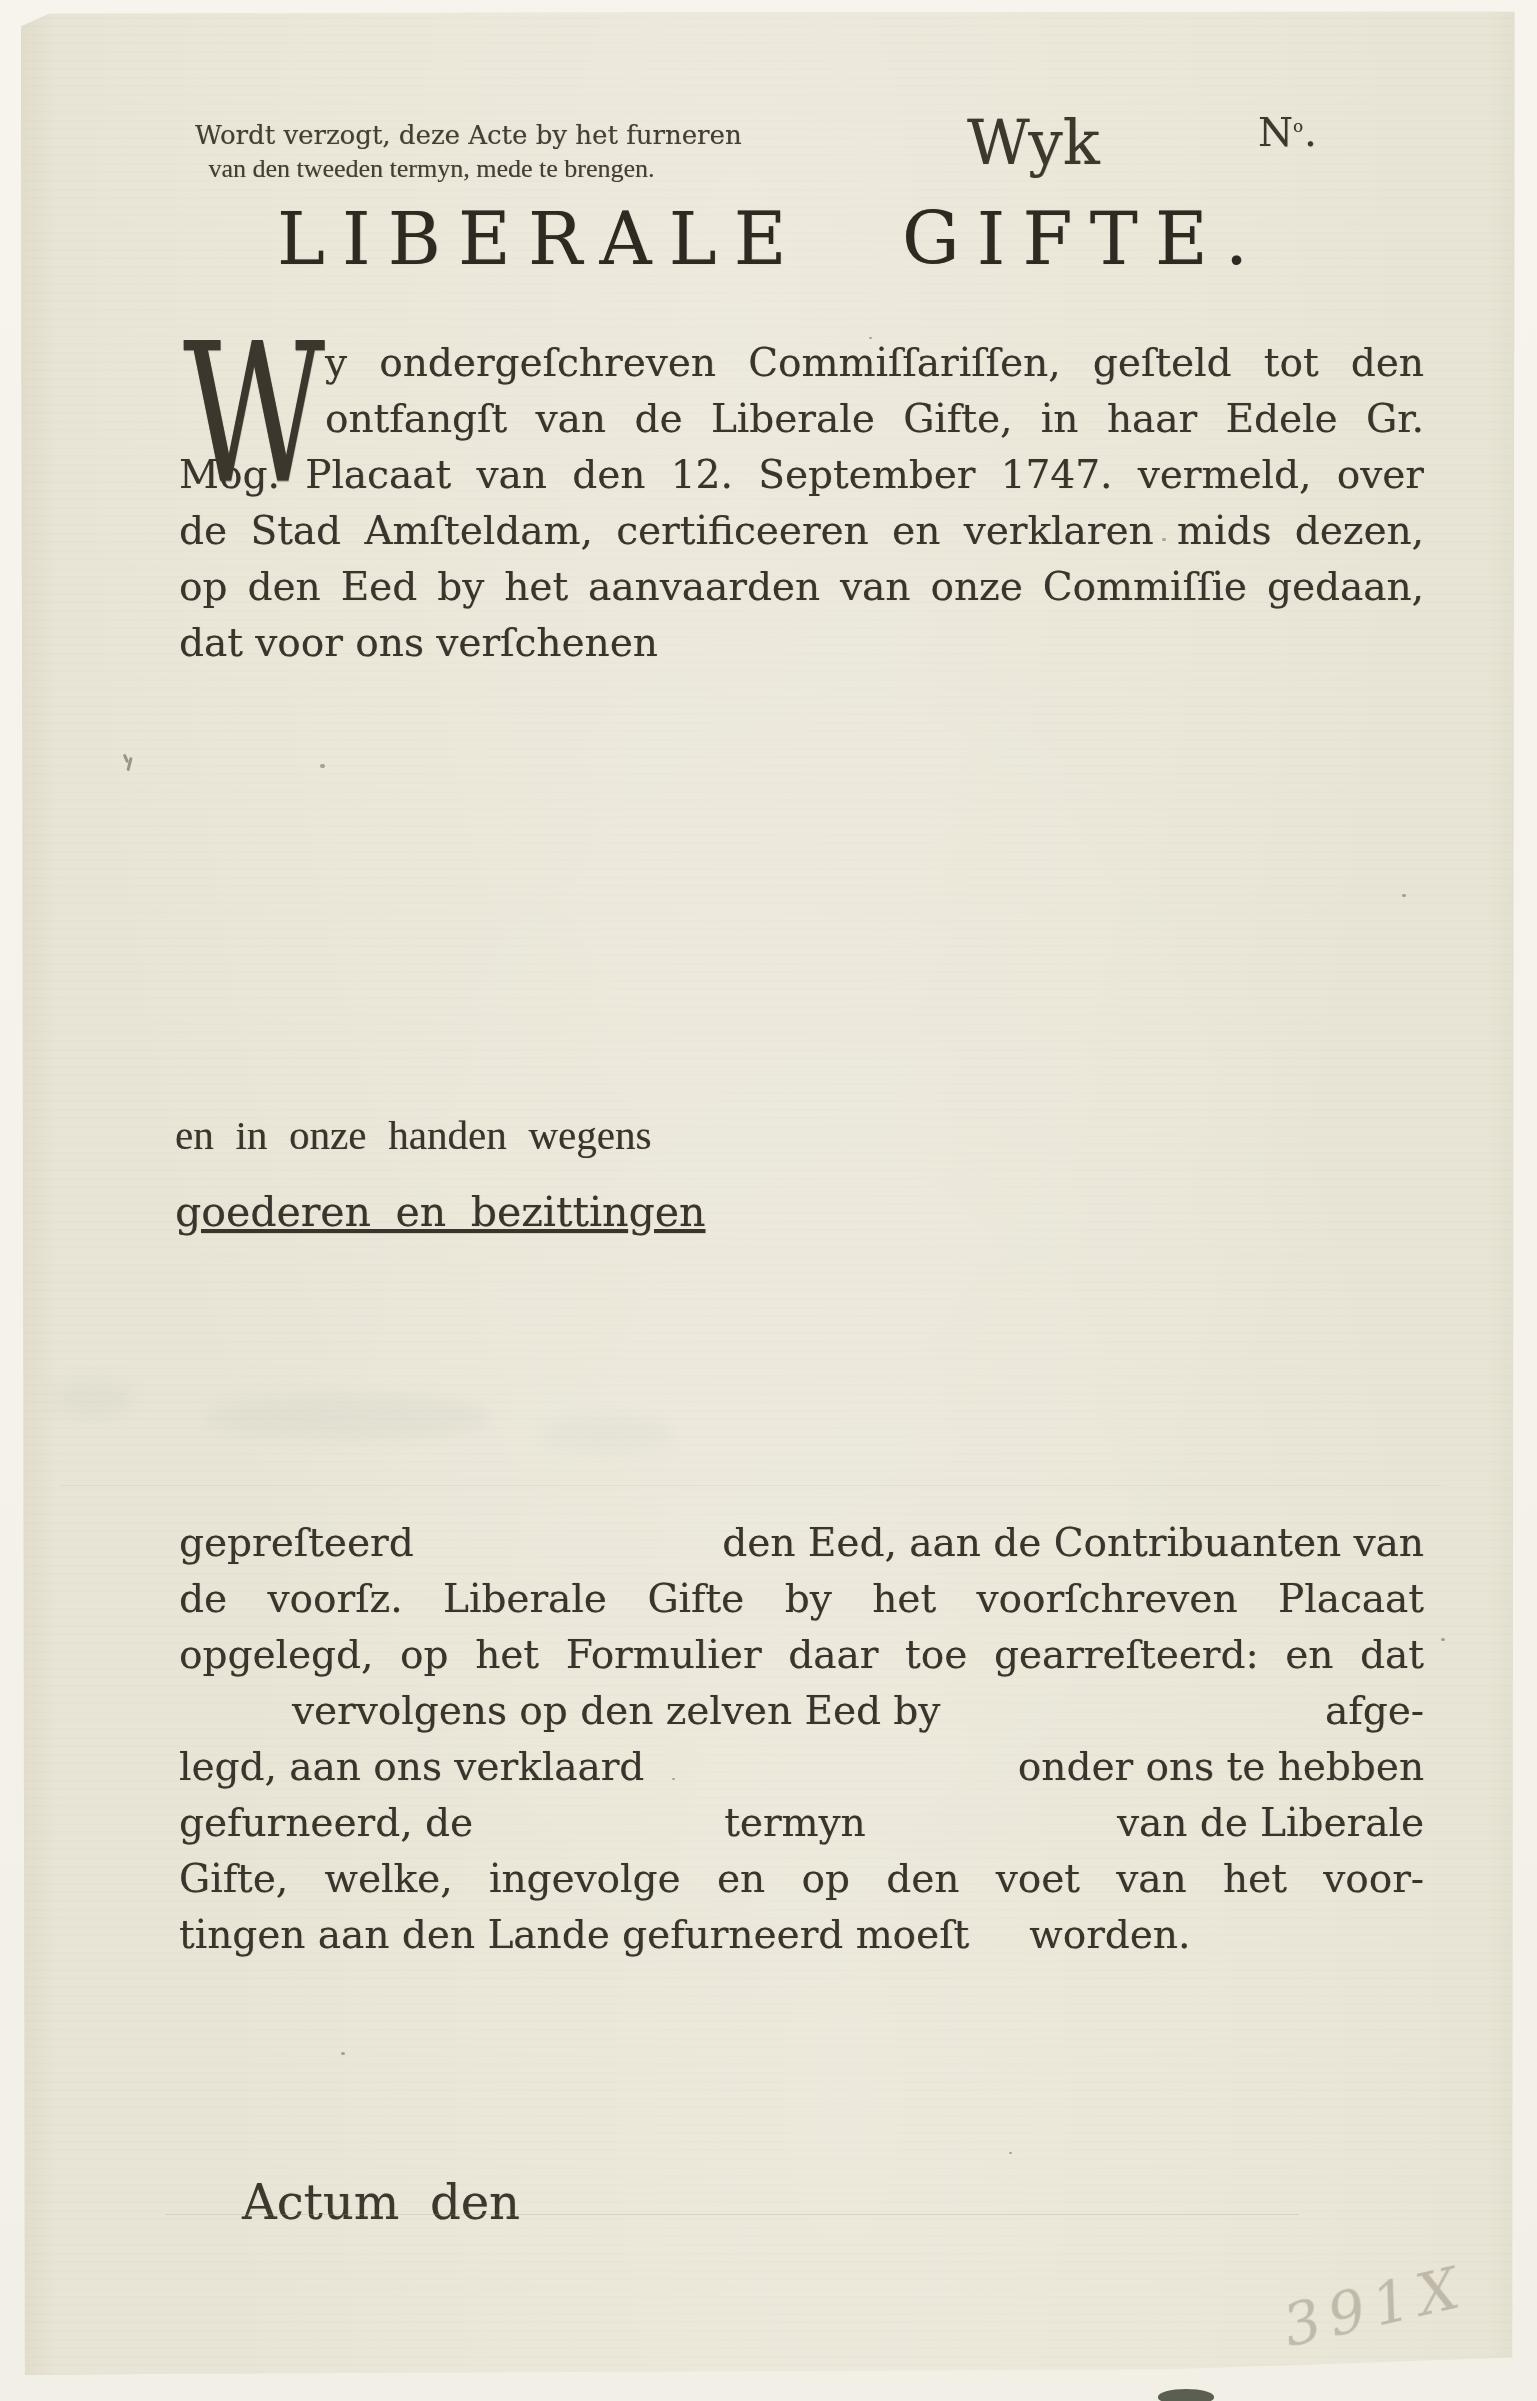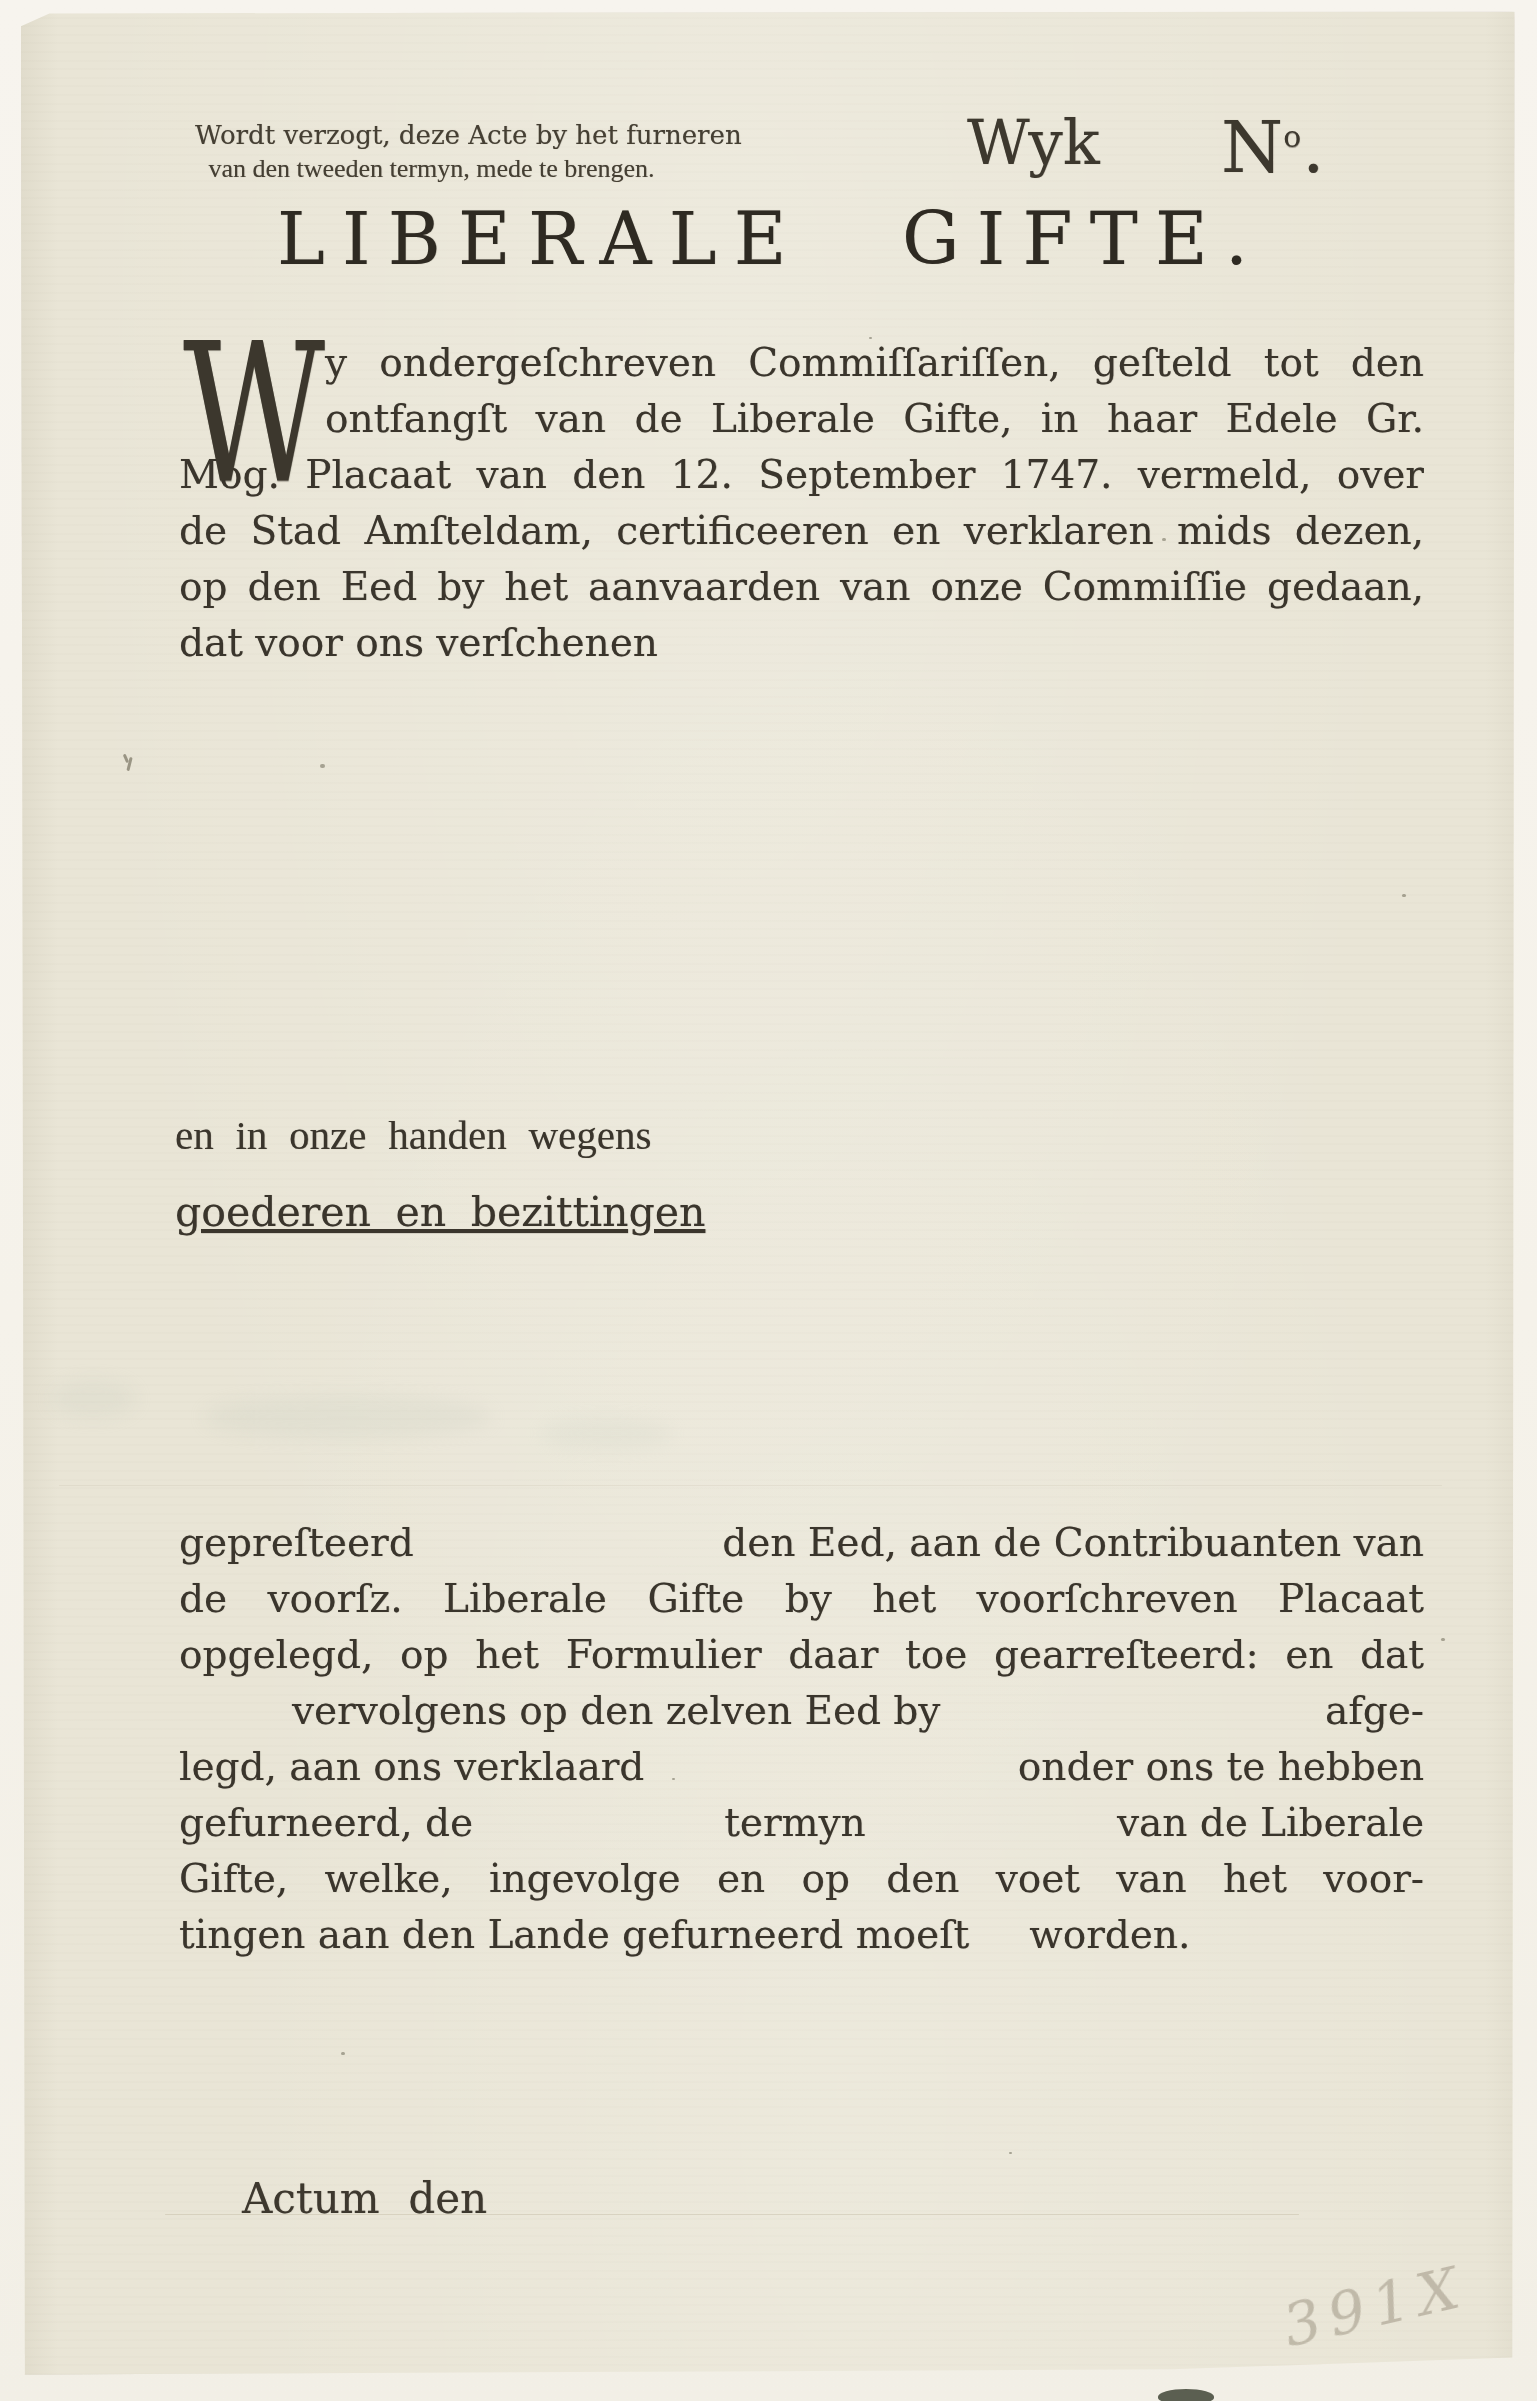--- a/index.html
+++ b/index.html
@@ -18,21 +18,21 @@
       linear-gradient(270deg, rgba(150,140,112,0.07), transparent 2%),
       repeating-linear-gradient(0deg, rgba(120,110,88,0.018) 0 1.9px, transparent 1.9px 8.6px);
     clip-path:polygon(0% 0.62%, 1.9% 0.08%, 99.96% 0%, 99.82% 99.28%, 77% 99.78%, 0.26% 100%);
     box-shadow:0 1.9px 9.6px rgba(135,125,100,0.45);
     color:#3a352c;
   }
   .ink{ text-shadow:0.3px 0.3px 0.7px rgba(50,45,35,0.45); }
   .note{position:absolute;left:174px;top:106px;width:653px;font-size:26px;line-height:34px;color:#453f33;}
   .note .l2{padding-left:13.4px;font-family:Liberation Serif, serif;}
   .wyk{position:absolute;left:946px;top:100px;font-size:61px;line-height:1;color:#3d382e;}
-  .no{position:absolute;left:1200px;top:100px;font-size:71px;line-height:1;color:#3d382e;}
+  .no{position:absolute;left:1237px;top:100px;font-size:40px;line-height:1;color:#3d382e;}
   .no sup{font-size:0.42em;vertical-align:super;letter-spacing:1px;}
   .title{
     position:absolute;left:256px;top:190px;width:1153px;
     font-size:72px;line-height:1.05;letter-spacing:17.3px;word-spacing:58px;
     color:#2e2a22;white-space:nowrap;
   }
   .para{position:absolute;left:158px;width:1245px;font-size:39px;color:#3a352c;}
   .para1{top:323px;}
   .para2{top:1503px;}
   .ln{height:56px;line-height:56px;overflow:hidden;white-space:nowrap;}
@@ -43,21 +43,21 @@
   .indent-l4{padding-left:113px;}
   .dropcap{
     position:absolute;left:3.8px;top:5.8px;font-size:192px;line-height:0.78;
     transform:scaleX(0.72);transform-origin:left top;color:#3c372d;
     text-shadow:0.5px 0.5px 1px rgba(50,45,35,0.5);
   }
   .mid{position:absolute;left:154px;font-size:41px;line-height:1;word-spacing:11.5px;color:#3a352c;white-space:nowrap;}
   .mid1{top:1103px;font-family:Liberation Serif, serif;}
   .mid2{top:1180px;text-decoration:underline;}
   .l9gap{display:inline-block;width:60px;}
-  .actum{position:absolute;left:221px;top:2162px;font-size:42px;word-spacing:15.4px;color:#3d382e;white-space:nowrap;}
+  .actum{position:absolute;left:221px;top:2162px;font-size:48px;word-spacing:15.4px;color:#3d382e;white-space:nowrap;}
   .pencil{
     position:absolute;left:1261px;top:2260px;
     font-size:58px;font-style:italic;letter-spacing:8.6px;
     color:#b9b2a2;opacity:0.85;transform:rotate(-13deg);
     filter:blur(0.7px);white-space:nowrap;
   }
   .crease{position:absolute;height:1.9px;background:#a89d82;border-radius:1.9px;}
   .crease1{left:144px;top:2202px;width:1134px;opacity:0.28;}
   .crease2{left:38px;top:1473px;width:1383px;opacity:0.13;}
   .smudge{position:absolute;background:#c6cbbd;border-radius:50%;filter:blur(8.6px);}

